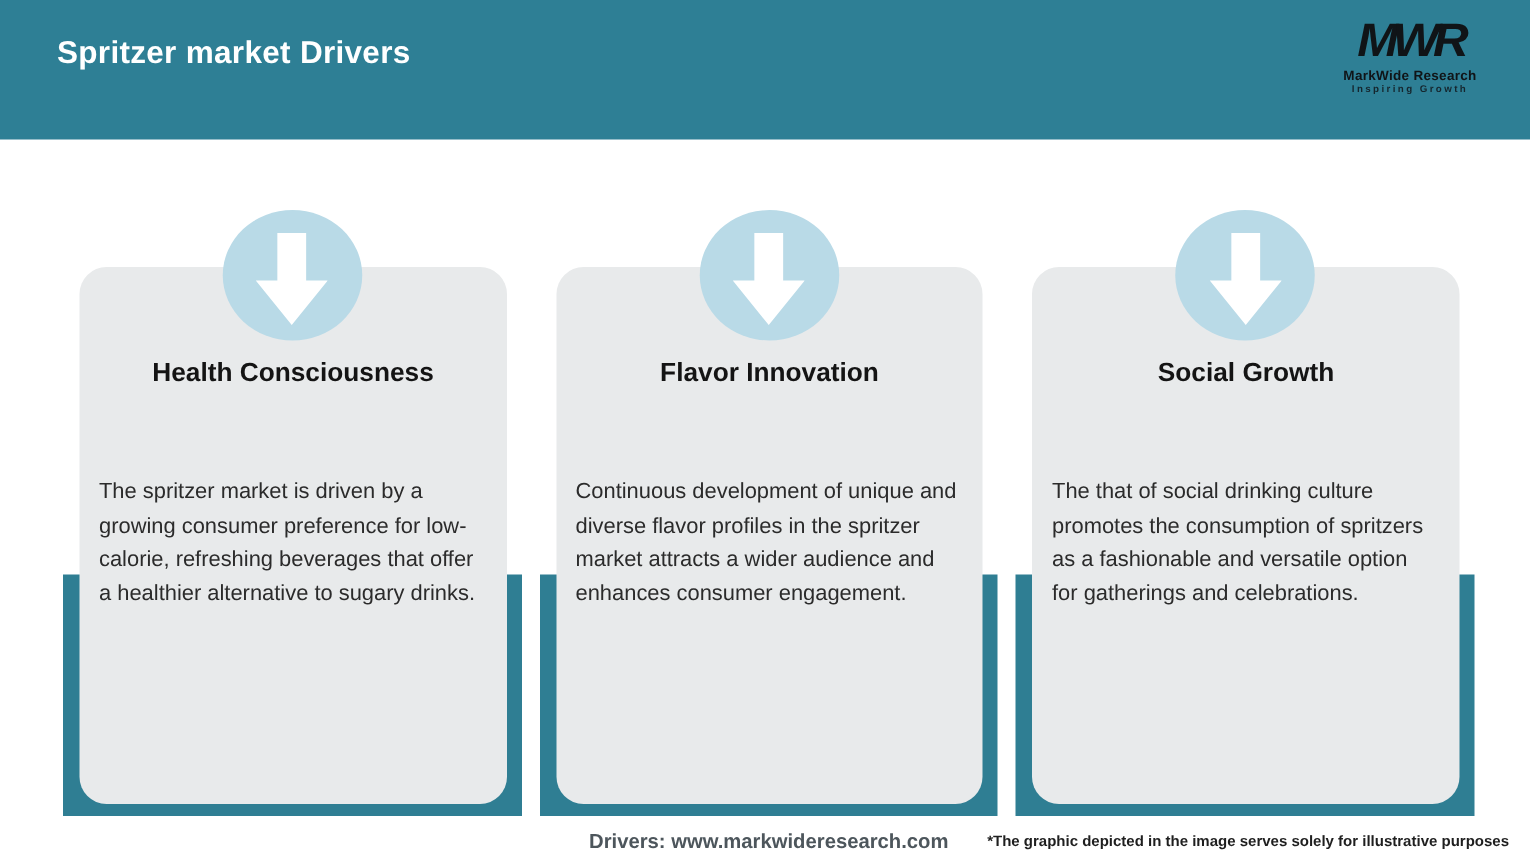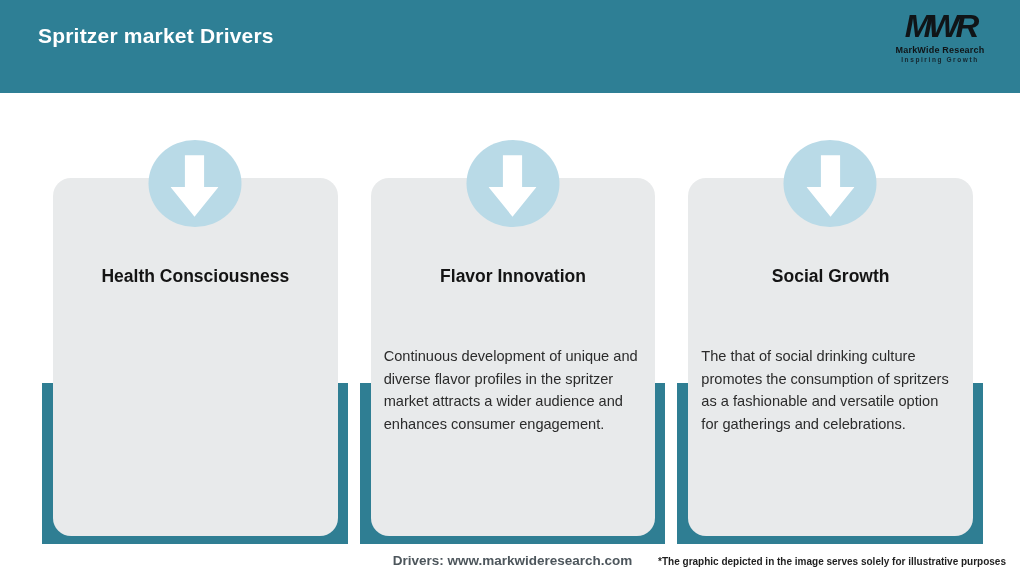--- a/index.html
+++ b/index.html
@@ -110,21 +110,21 @@
     height: 87px;
     border-radius: 50%;
     background: var(--circle-blue);
     display: flex;
     align-items: center;
     justify-content: center;
     z-index: 2;
   }
   .circle svg { display: block; margin-top: 4px; }
   .card-title {
-    margin-top: 88px;
+    margin-top: 60px;
     text-align: center;
     font-size: 17.5px;
     font-weight: bold;
     color: #141414;
   }
   .card-desc {
     margin-top: 58px;
     padding: 0 16px 0 13px;
     font-size: 14.6px;
     line-height: 22.5px;
@@ -169,20 +169,21 @@
 
     <div class="column">
       <div class="band"></div>
       <div class="circle">
         <svg width="48" height="62" viewBox="0 0 50 64" aria-hidden="true">
           <polygon points="15,0 35,0 35,33 50,33 25,64 0,33 15,33" fill="#ffffff"></polygon>
         </svg>
       </div>
       <div class="card">
         <div class="card-title">Health Consciousness</div>
+        <p class="card-desc">The spritzer market is driven by a growing consumer preference for low-calorie, refreshing beverages that offer a healthier alternative to sugary drinks.</p>
       </div>
     </div>
 
     <div class="column">
       <div class="band"></div>
       <div class="circle">
         <svg width="48" height="62" viewBox="0 0 50 64" aria-hidden="true">
           <polygon points="15,0 35,0 35,33 50,33 25,64 0,33 15,33" fill="#ffffff"></polygon>
         </svg>
       </div>

